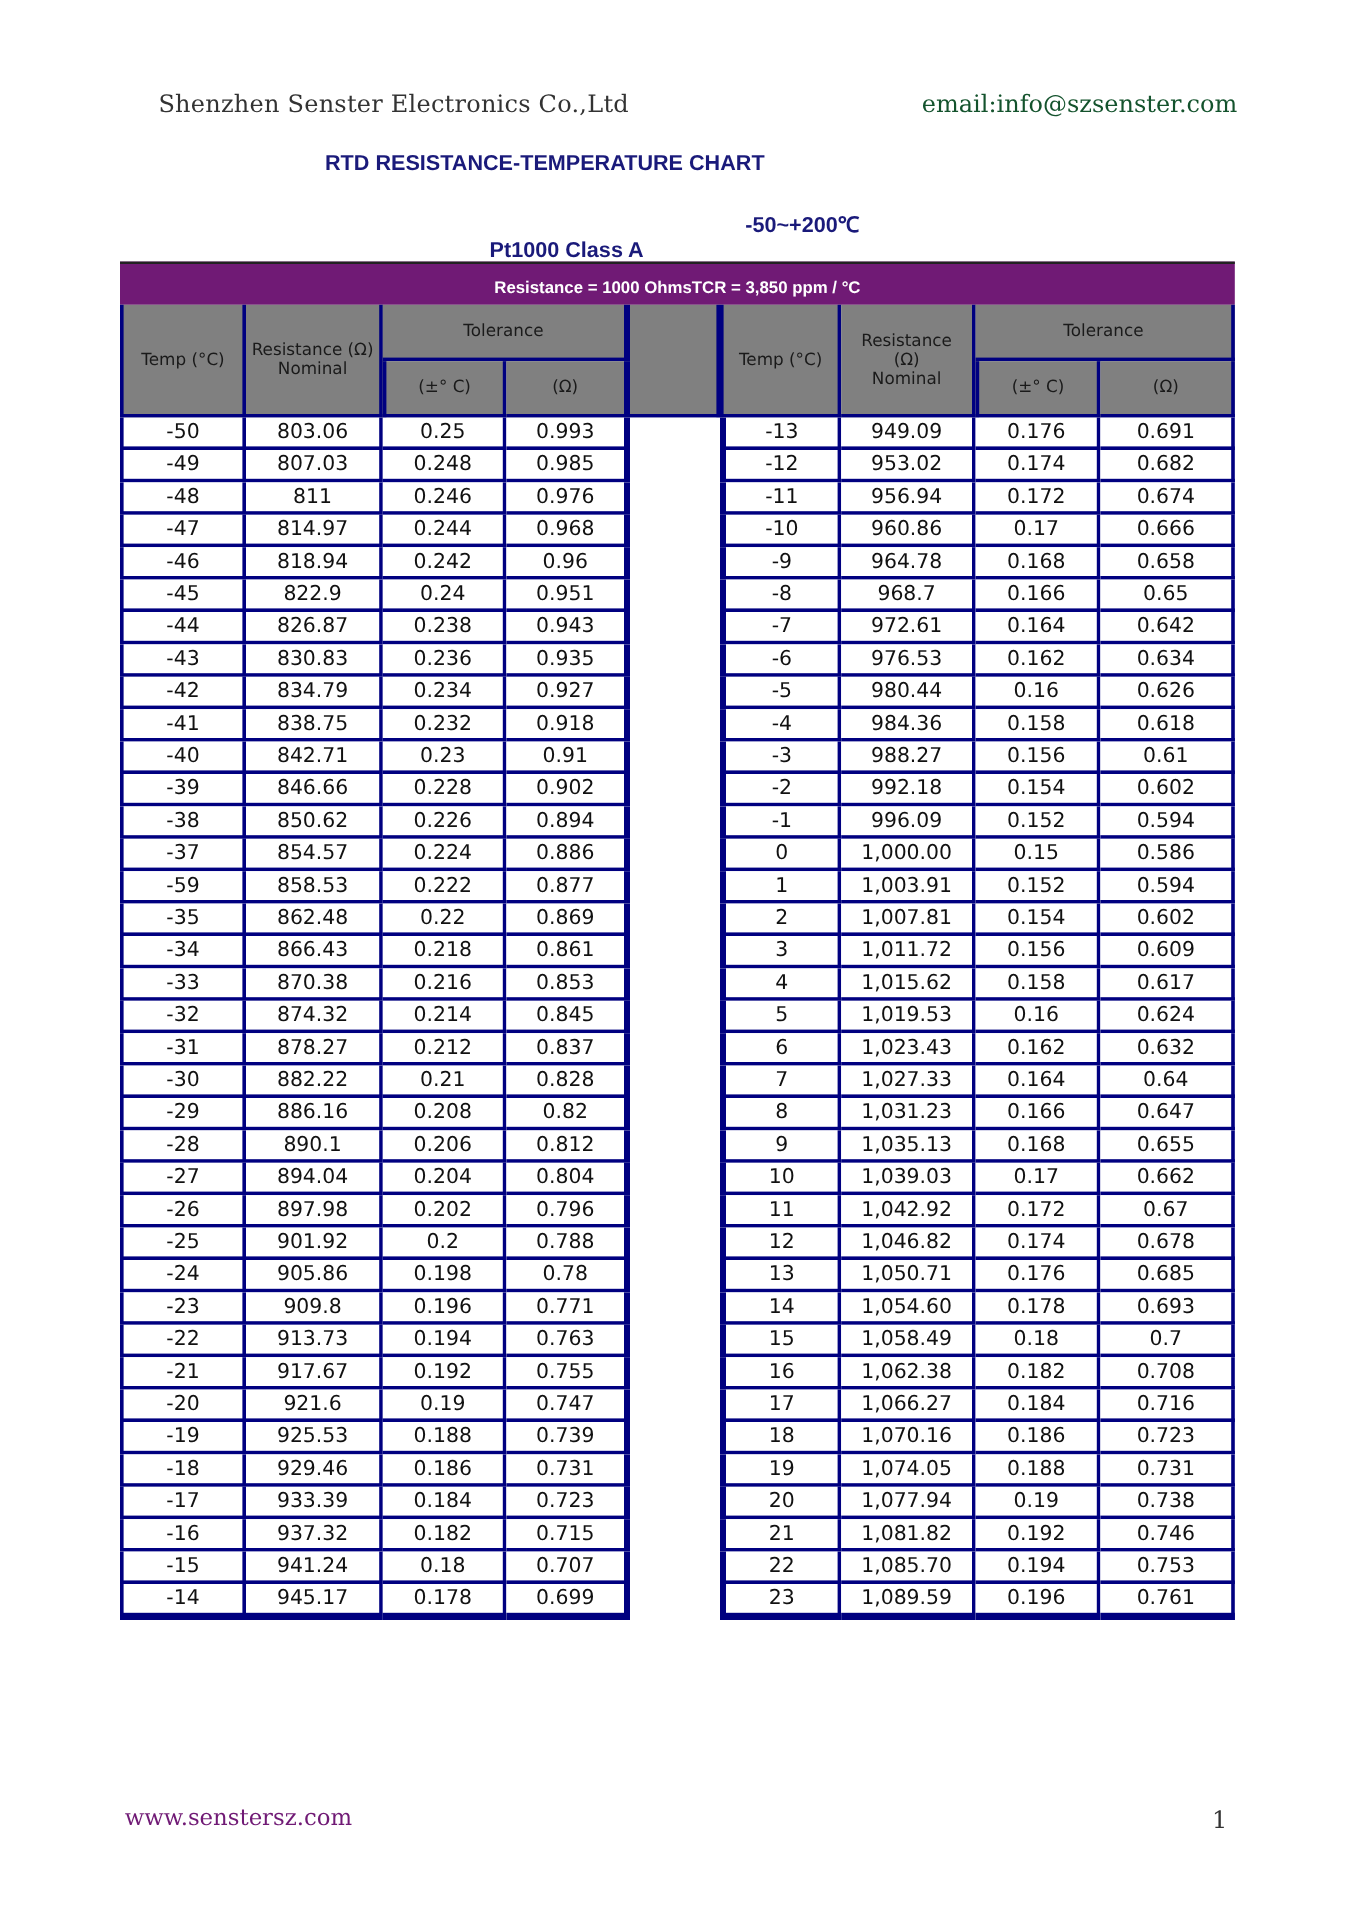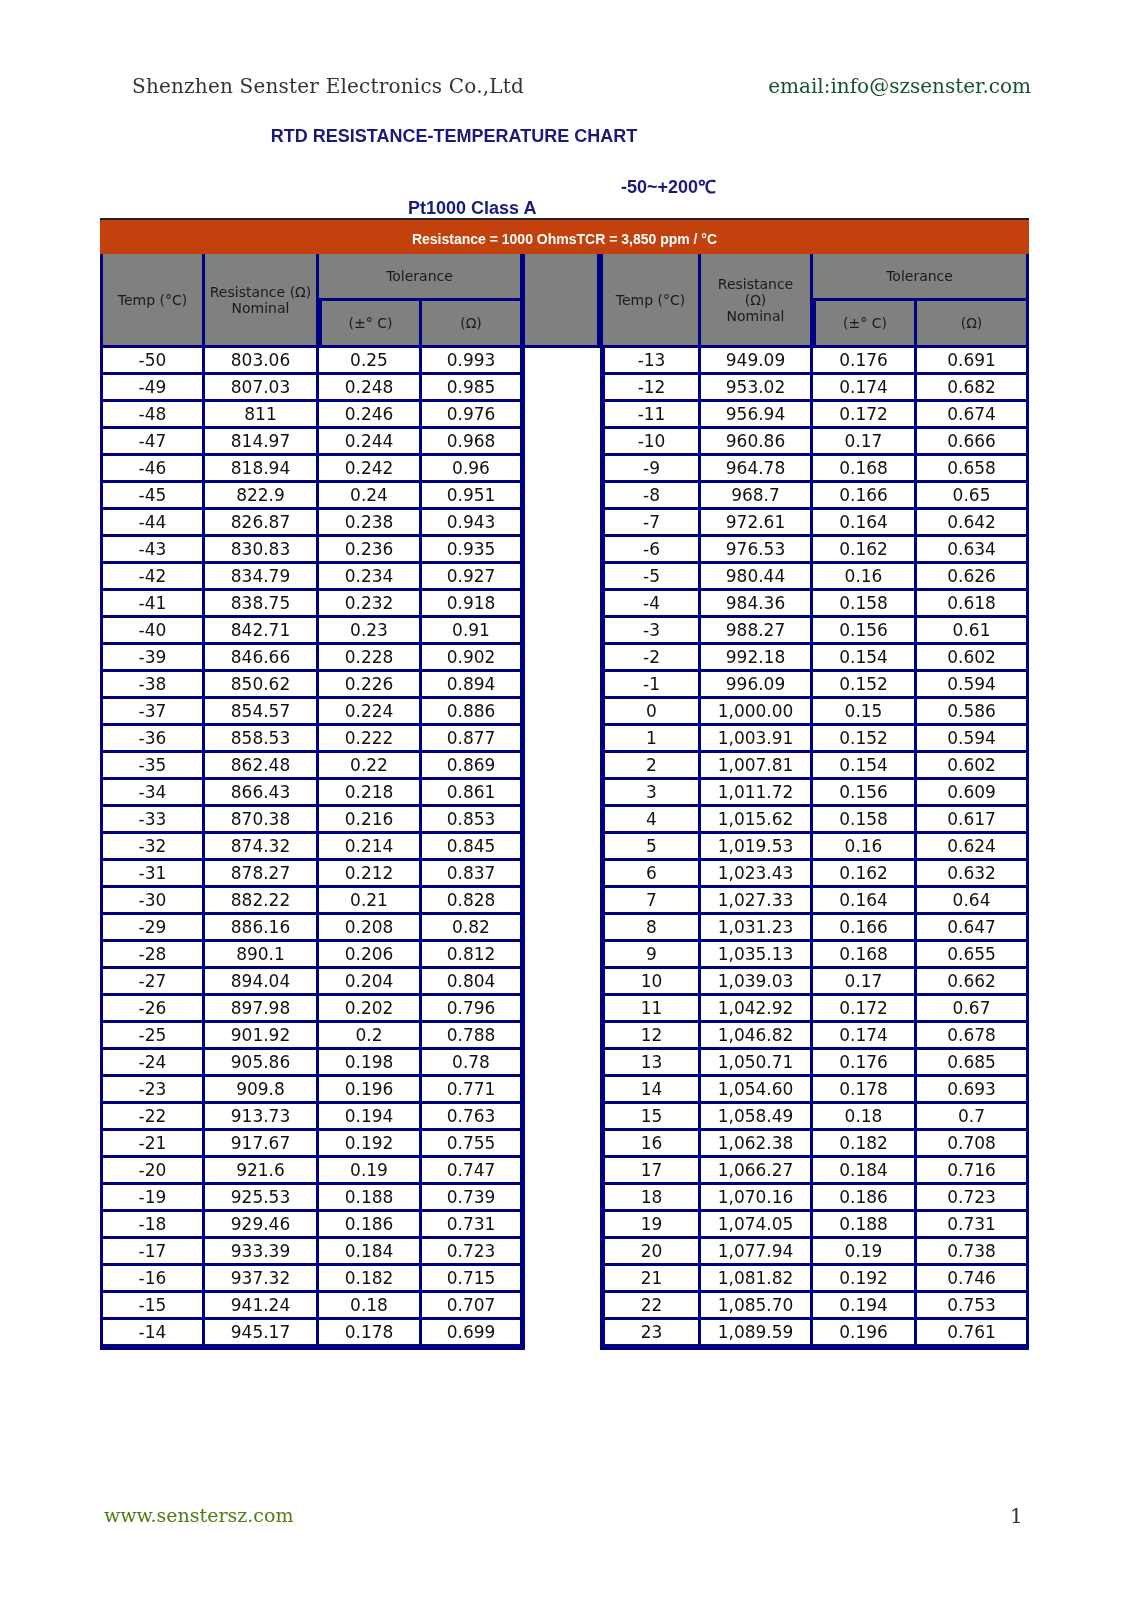--- a/index.html
+++ b/index.html
@@ -7,41 +7,41 @@
   .serif { font-family: "DejaVu Serif", "Liberation Serif", serif; }
   .hdr-left { position: absolute; left: 104px; top: 74px; font-size: 20px; color: #333; letter-spacing: 0.2px; margin-left: 28px; }
   .hdr-right { position: absolute; right: 100px; top: 74px; font-size: 20px; color: #14532d; }
   .title { position: absolute; left: 0; width: 908px; top: 126px; text-align: center;
            font-family: "Liberation Sans", sans-serif; font-weight: bold; font-size: 18px; color: #1a1a7a; }
   .subtitle { position: absolute; top: 174px; font-family: "Liberation Sans", sans-serif; font-weight: bold; font-size: 18px; color: #1a1a7a; }
   .sub-model { left: 408px; margin-top: 24px; }
   .sub-range { left: 621px; }
 
   .table-wrap { position: absolute; left: 100px; top: 218px; width: 929px; }
-  .band { background: #c2410c; height: 34px; color: #fff; font-family: "Liberation Sans", sans-serif;
+  .band { background: #701a75; height: 34px; color: #fff; font-family: "Liberation Sans", sans-serif;
           font-weight: bold; font-size: 14px; text-align: center; line-height: 38px;
           border-top: 2px solid #222; }
   table.grid { border-collapse: separate; border-spacing: 0; table-layout: fixed; width: 929px;
                font-family: "DejaVu Sans", "Liberation Sans", sans-serif; }
   table.grid td, table.grid th { padding: 0; text-align: center; }
   th.h { background: #808080; color: #1a1a1a; font-weight: normal; font-size: 14px;
          border: 3px solid #000080; border-top: 0; }
   th.h + th.h { border-left: 0; }
   .thead-row1 th { height: 44px; }
   .thead-row2 th { height: 44px; }
   td.c { background: #ffffff; color: #111; font-size: 17px; height: 24px; border: 3px solid #000080;
          border-top: 0; border-left-width: 3px; line-height: 24px; }
   td.c + td.c { border-left: 0; }
   th.spacer-head { background: #808080; border-bottom: 3px solid #000080; border-right: 3px solid #000080; }
   td.gap { border: 0 !important; background: #fff; }
   .left-end { border-right: 5px solid #000080 !important; }
   .right-start { border-left: 5px solid #000080 !important; }
   tr.last td.c { border-bottom-width: 6px; }
 
-  .footer-left { position: absolute; left: 104px; top: 1504px; font-size: 19px; color: #4d7c0f; }
+  .footer-left { position: absolute; left: 104px; top: 1504px; font-size: 19px; color: #701a75; }
   .footer-right { position: absolute; left: 1010px; top: 1504px; font-size: 20px; color: #333; }
 </style>
 </head>
 <body>
 
 <div class="hdr-left serif">Shenzhen Senster Electronics Co.,Ltd</div>
 <div class="hdr-right serif">email:info@szsenster.com</div>
 
 <div class="title">RTD RESISTANCE-TEMPERATURE CHART</div>
 <div class="subtitle sub-model">Pt1000 Class A</div>
@@ -231,21 +231,21 @@
           <td class="c">854.57</td>
           <td class="c">0.224</td>
           <td class="c left-end">0.886</td>
           <td class="gap"></td>
           <td class="c right-start">0</td>
           <td class="c">1,000.00</td>
           <td class="c">0.15</td>
           <td class="c">0.586</td>
         </tr>
         <tr>
-          <td class="c">-36</td>
+          <td class="c">-59</td>
           <td class="c">858.53</td>
           <td class="c">0.222</td>
           <td class="c left-end">0.877</td>
           <td class="gap"></td>
           <td class="c right-start">1</td>
           <td class="c">1,003.91</td>
           <td class="c">0.152</td>
           <td class="c">0.594</td>
         </tr>
         <tr>

